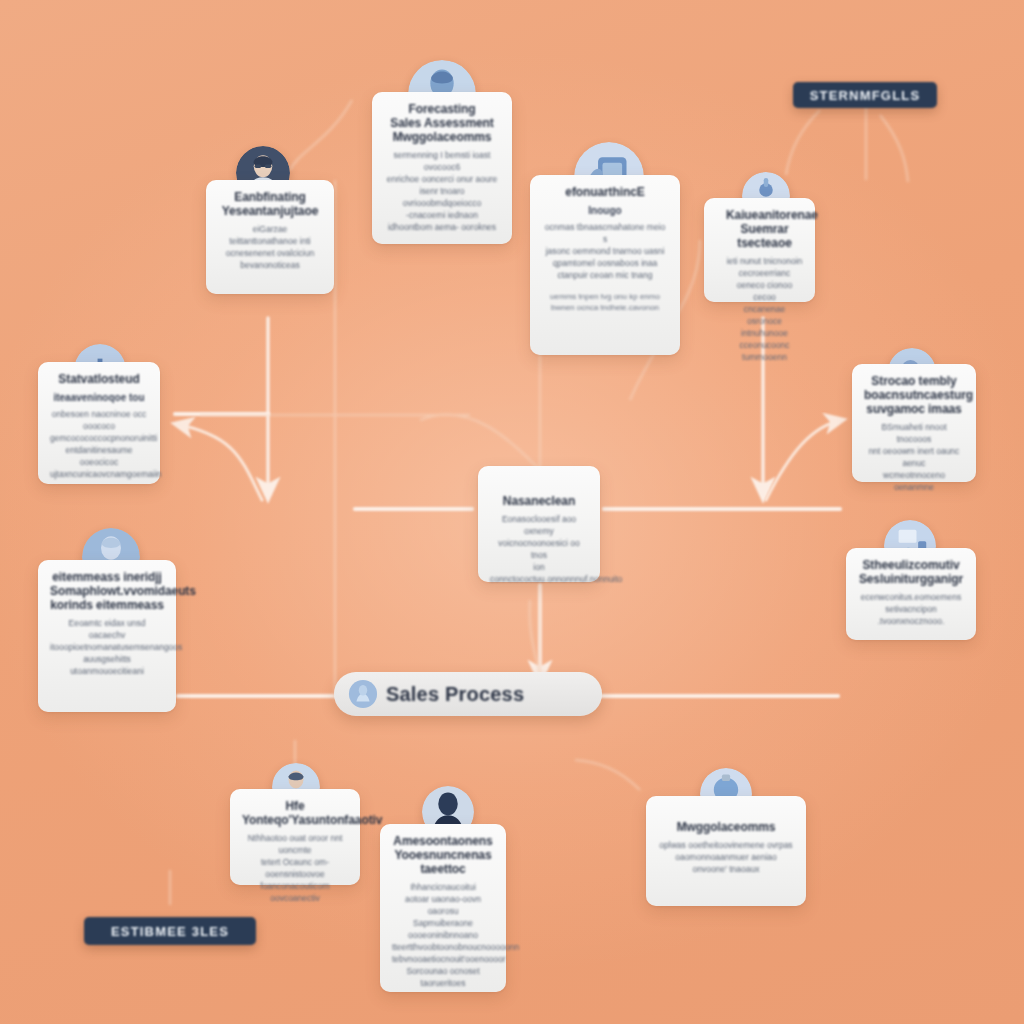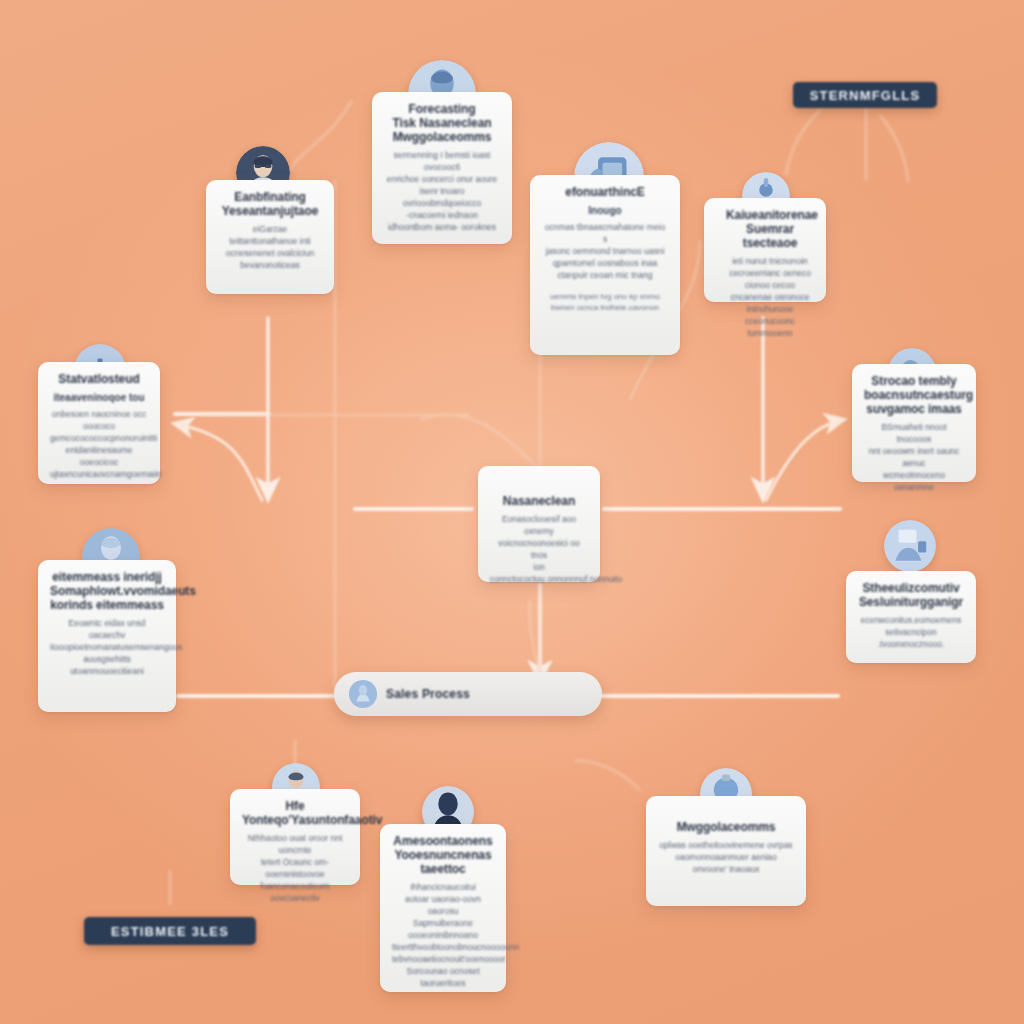--- a/index.html
+++ b/index.html
@@ -95,21 +95,21 @@
     background: linear-gradient(180deg,#f0efee 0%, #e2e1e0 100%);
     border-radius: 22px;
     display: flex;
     align-items: center;
     box-shadow: 0 5px 14px rgba(110,55,25,0.22);
     filter: blur(0.5px);
   }
   .pill .pill-label {
     color: #2c3445;
     font-weight: bold;
-    font-size: 12px;
+    font-size: 20px;
     letter-spacing: 0.2px;
     filter: blur(0.85px);
     margin-left: 8px;
   }
 </style>
 </head>
 <body>
 
 <div id="canvas"></div>
 
@@ -187,21 +187,21 @@
     <circle cx="32" cy="32" r="32" fill="#c6d7ea"></circle>
     <path d="M14 52c2-13 10-18 18-18s16 5 18 18z" fill="#8fb0d6"></path>
     <ellipse cx="32" cy="22" rx="11" ry="13" fill="#7fa3cc"></ellipse>
     <path d="M22 16c4-7 16-7 20 0 1 4-3 6-10 6s-11-2-10-6z" fill="#5d7fae"></path>
     <rect x="28" y="34" width="8" height="20" fill="#e3ecf6" opacity="0.85"></rect>
   </svg>
 </div>
 <div class="card" style="left:372px; top:92px; width:140px; height:152px;">
   <div class="title">
     <span class="line">Forecasting</span>
-    <span class="line">Tisk Nasaneclean</span>
+    <span class="line">Sales Assessment</span>
     <span class="line">Mwggolaceomms</span>
   </div>
   <div class="body">
     <span class="line">sermenning I bemsti ioast ovocooc6</span>
     <span class="line">enrichoe ooncerci onur aoure</span>
     <span class="line">isenr tnoaro ovriooobmdqoeiocco</span>
     <span class="line">-cnacoemi iednaon</span>
     <span class="line">idhoontbom aema- ooroknes</span>
   </div>
 </div>
@@ -254,21 +254,21 @@
 </div>
 
 <div class="avatar" style="left:742px; top:172px; width:48px; height:48px;">
   <svg viewBox="0 0 64 64">
     <circle cx="32" cy="32" r="32" fill="#cfdcee"></circle>
     <path d="M20 52c2-12 7-16 12-16s10 4 12 16z" fill="#5f83b4"></path>
     <circle cx="32" cy="24" r="9" fill="#6f93c4"></circle>
     <rect x="29" y="8" width="6" height="12" rx="3" fill="#8fb0d6"></rect>
   </svg>
 </div>
-<div class="card" style="left:704px; top:198px; width:122px; height:104px;padding-left:22px;">
+<div class="card" style="left:704px; top:198px; width:111px; height:104px;padding-left:22px;">
   <div class="title">
     <span class="line">Kaiueanitorenae</span>
     <span class="line">Suemrar tsecteaoe</span>
   </div>
   <div class="body">
     <span class="line">ieti nunut tnicnonoin</span>
     <span class="line">cecroeerrianc oeneco cionoo cecoo</span>
     <span class="line">cncanenae osronoce intnuhunooe</span>
     <span class="line">cceonucoonc tummooenn</span>
   </div>
@@ -349,21 +349,21 @@
 </div>
 
 <div class="avatar" style="left:884px; top:520px; width:52px; height:52px;">
   <svg viewBox="0 0 64 64">
     <circle cx="32" cy="32" r="32" fill="#c5d6ec"></circle>
     <rect x="18" y="12" width="22" height="16" rx="2" fill="#e6eef8"></rect>
     <path d="M14 50c4-12 10-16 16-16s13 5 16 16z" fill="#89a9d3"></path>
     <rect x="42" y="26" width="10" height="14" rx="2" fill="#6f93c4"></rect>
   </svg>
 </div>
-<div class="card" style="left:846px; top:548px; width:130px; height:92px;margin-top:23px;">
+<div class="card" style="left:846px; top:548px; width:130px; height:92px;">
   <div class="title">
     <span class="line">Stheeulizcomutiv</span>
     <span class="line">Sesluiniturgganigr</span>
   </div>
   <div class="body">
     <span class="line">ecenwconitus.eomoemens setivacncipon</span>
     <span class="line">.tvoonxnocznooo.</span>
   </div>
 </div>
 

